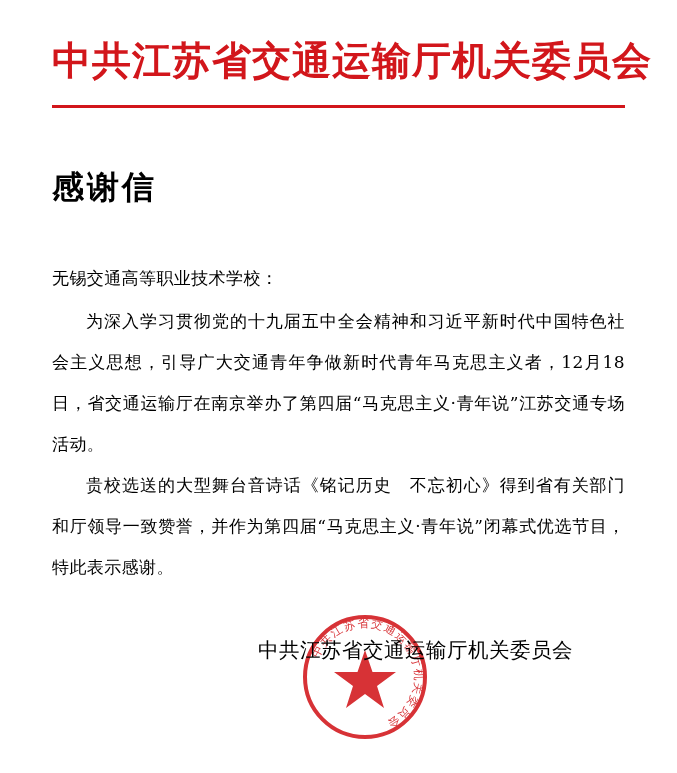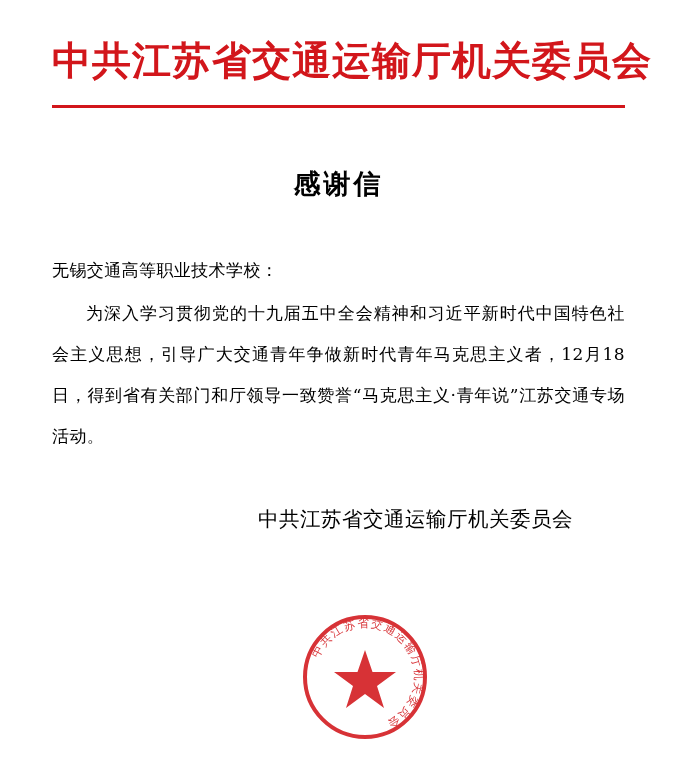--- a/index.html
+++ b/index.html
@@ -39,22 +39,22 @@
   }
   .letterhead-rule {
     margin: 22px 0 0 0;
     height: 3px;
     background: #d2161b;
     width: 100%;
   }
 
   
   .doc-title {
-    text-align: center;
-    font-size: 27px;
+    text-align: left;
+    font-size: 32px;
     font-weight: 700;
     color: #000;
     margin-top: 58px;
     letter-spacing: 3px;
   }
 
   
   .body-wrap {
     margin-top: 48px;
     font-size: 17px;
@@ -105,21 +105,22 @@
 
   <div class="letterhead">
     <div class="letterhead-title">中共江苏省交通运输厅机关委员会</div>
     <div class="letterhead-rule"></div>
   </div>
 
   <div class="doc-title">感谢信</div>
 
   <div class="body-wrap">
     <p class="salutation">无锡交通高等职业技术学校：</p>
-    <p class="para">为深入学习贯彻党的十九届五中全会精神和习近平新时代中国特色社会主义思想，引导广大交通青年争做新时代青年马克思主义者，12月18日，得到省有关部门和厅领导一致赞誉“马克思主义·青年说”江苏交通专场活动。</p>
+    <p class="para">为深入学习贯彻党的十九届五中全会精神和习近平新时代中国特色社会主义思想，引导广大交通青年争做新时代青年马克思主义者，12月18日，省交通运输厅在南京举办了第四届“马克思主义·青年说”江苏交通专场活动。</p>
+    <p class="para">贵校选送的大型舞台音诗话《铭记历史　不忘初心》得到省有关部门和厅领导一致赞誉，并作为第四届“马克思主义·青年说”闭幕式优选节目，特此表示感谢。</p>
   </div>
 
   <div class="signature">
     <div class="sign-org">中共江苏省交通运输厅机关委员会</div>
   </div>
 
   <div class="seal">
     <svg width="130" height="130" viewBox="0 0 130 130" xmlns="http://www.w3.org/2000/svg">
       <defs>
         <path id="sealArc" d="M 65,65 m -50,0 a 50,50 0 1,1 100,0 a 50,50 0 1,1 -100,0"></path>

